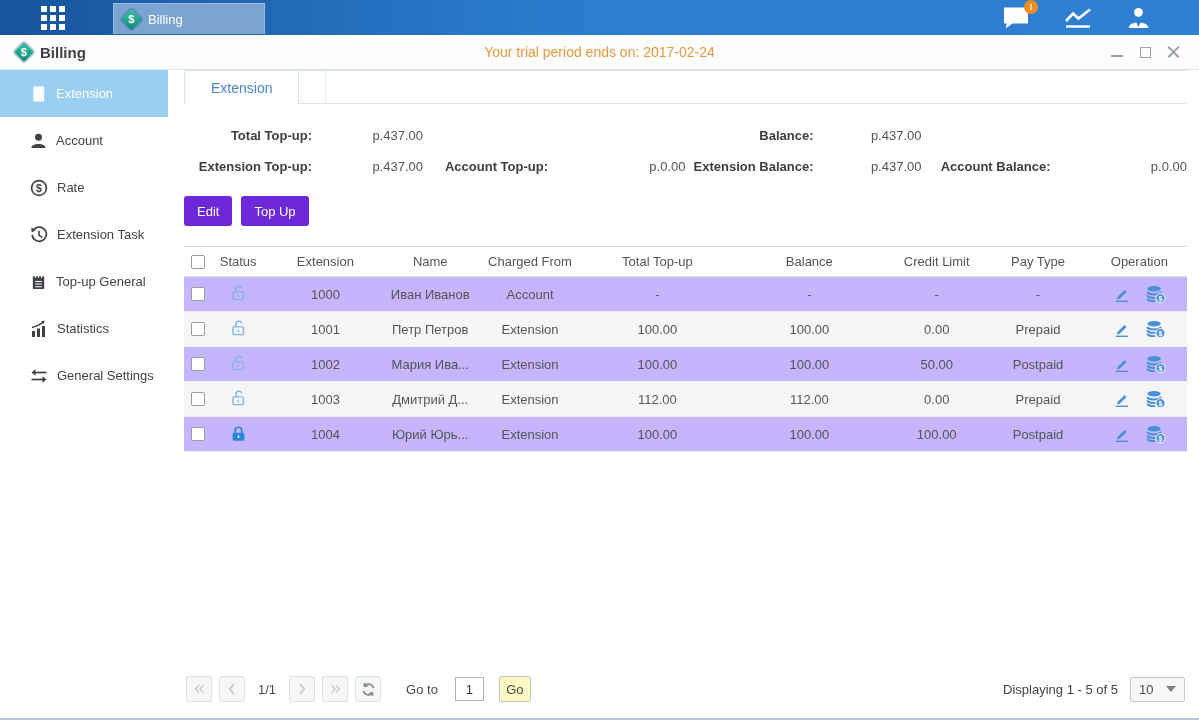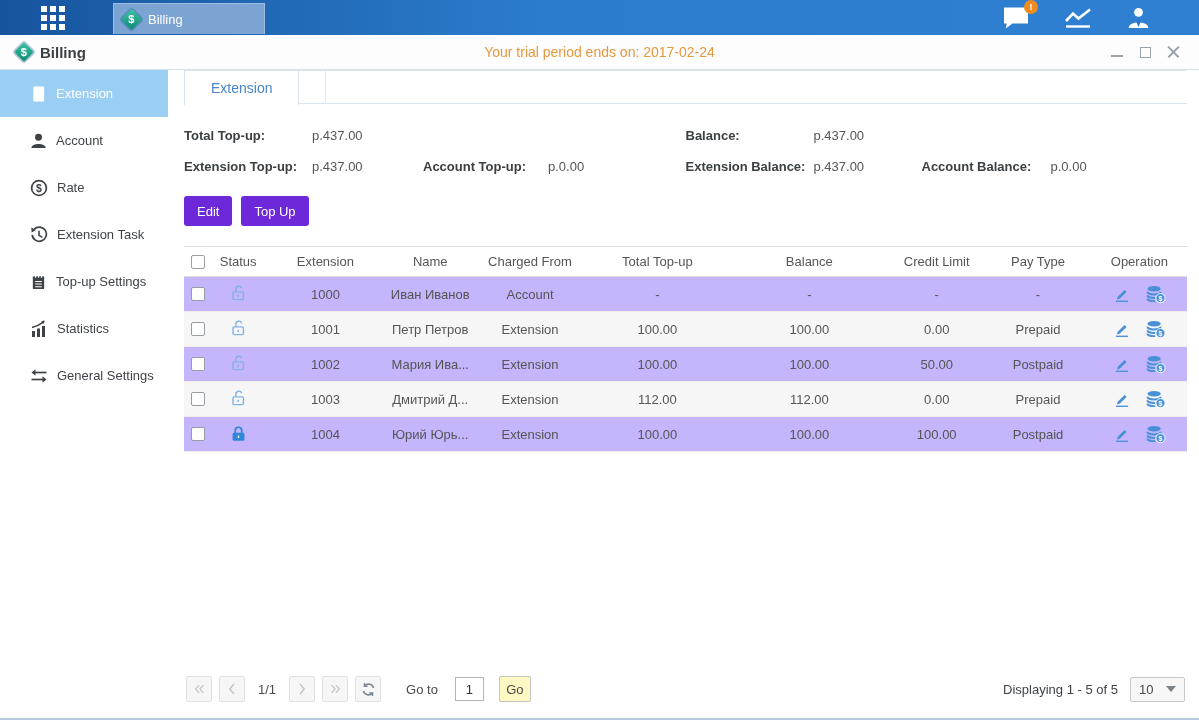--- a/index.html
+++ b/index.html
@@ -43,21 +43,21 @@
   
   .tabbar { height:34px; flex:none; display:flex; border-top:1px solid #dbe4ee; border-bottom:1px solid #dbe4ee; }
   .tab { height:34px; margin-bottom:-1px; background:#fff; border-left:1px solid #dbe4ee; border-right:1px solid #dbe4ee; padding:0 26px; display:flex; align-items:center; color:#4a86c8; font-size:14px; cursor:pointer; }
   .tab-gap { width:27px; border-right:1px solid #e4ebf2; height:33px; }
 
   
   .summary { margin-top:16px; display:grid; grid-template-columns:1fr 1fr; flex:none; }
   .sumcol { display:grid; align-items:center; }
   .sumcol.left  { grid-template-columns:128px 111px 125px auto; }
   .sumcol.right { grid-template-columns:128px 108px 129px auto; }
-  .sumcol > div { line-height:31px; font-size:13px; white-space:nowrap; }
+  .sumcol > div { line-height:31px; font-size:13px; white-space:nowrap;text-align:right; }
   .slabel { font-weight:bold; color:#3c4043; }
   .sval { color:#555; }
 
   
   .btnrow { margin-top:14px; display:flex; gap:9px; flex:none; }
   .btn-primary { background:#6d28d9; color:#fff; border:none; font-size:13px; height:30px; padding:0 13px; border-radius:3px; cursor:pointer; font-family:inherit; }
 
   
   .table { margin-top:20px; flex:none; }
   .thead { display:flex; align-items:center; height:31px; border-top:1px solid #dcdcdc; border-bottom:1px solid #dcdcdc; color:#555; font-size:13px; }
@@ -188,21 +188,21 @@
           <path d="M9 4.8v4.6l3.4 2" fill="none" stroke="currentColor" stroke-width="1.6"></path>
         </svg>
         <span>Extension Task</span>
       </div>
       <div class="side-item">
         <svg width="17" height="18" viewBox="0 0 18 18">
           <rect x="3" y="3" width="12" height="13.5" rx="1" fill="currentColor"></rect>
           <path d="M5.8 1v3.4M9 1v3.4M12.2 1v3.4" stroke="#fff" stroke-width="1.3"></path>
           <path d="M5.5 8.4h7M5.5 11.2h7M5.5 14h7" stroke="#fff" stroke-width="1.1"></path>
         </svg>
-        <span>Top-up Settings</span>
+        <span>Top-up General</span>
       </div>
       <div class="side-item">
         <svg width="18" height="18" viewBox="0 0 18 18">
           <rect x="2" y="11" width="3" height="6" fill="currentColor"></rect>
           <rect x="7" y="8.5" width="3" height="8.5" fill="currentColor"></rect>
           <rect x="12" y="6" width="3" height="11" fill="currentColor"></rect>
           <path d="M2 7.5C6 6.5 10 4.5 13.8 1.8" fill="none" stroke="currentColor" stroke-width="1.5"></path>
           <path d="M14.8.5l-3.6.8 2.4 2.8z" fill="currentColor"></path>
         </svg>
         <span>Statistics</span>

